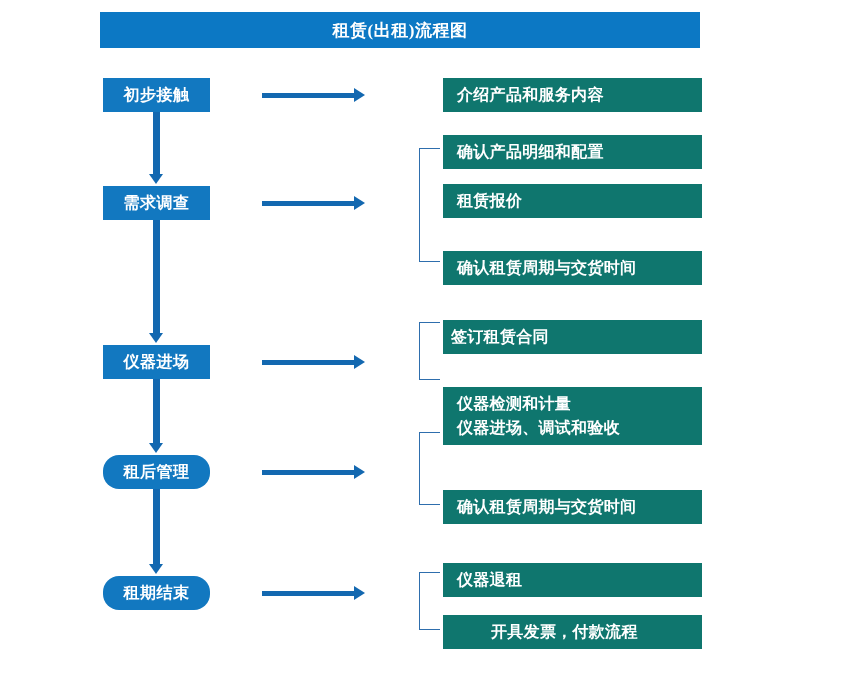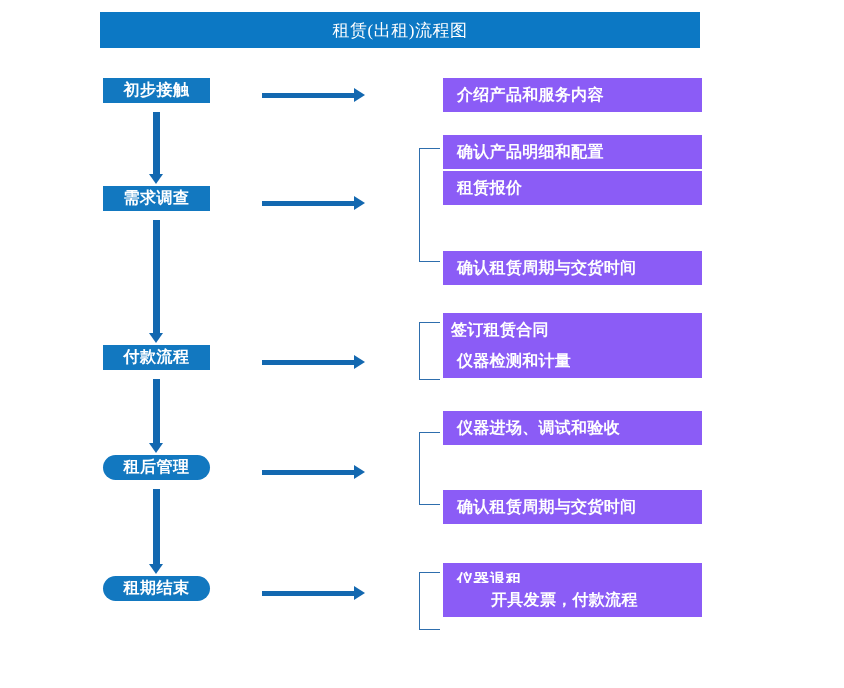--- a/index.html
+++ b/index.html
@@ -9,35 +9,35 @@
     font-family:"Liberation Serif","DejaVu Serif",serif;
     -webkit-font-smoothing:antialiased;
   }
   #canvas{position:absolute;left:0;top:0;width:844px;height:688px;}
 
   
   .title-bar{
     position:absolute;left:100px;top:12px;width:600px;height:36px;
     background:#0c78c4;color:#ffffff;
     display:flex;align-items:center;justify-content:center;
-    font-size:17px;font-weight:normal;letter-spacing:.5px;
+    font-size:17px;font-weight:bold;letter-spacing:.5px;
   }
 
   
   .stage-box{
-    position:absolute;left:103px;width:107px;height:25px;
+    position:absolute;left:103px;width:107px;height:34px;
     background:#1278c0;color:#ffffff;
     display:flex;align-items:center;justify-content:center;
     font-size:16px;font-weight:bold;letter-spacing:.5px;
   }
 
   
   .detail-box{
     position:absolute;left:443px;width:259px;height:34px;
-    background:#8b5cf6;color:#ffffff;
+    background:#0f766e;color:#ffffff;
     display:flex;align-items:center;
     padding-left:14px;box-sizing:border-box;
     font-size:16px;font-weight:bold;letter-spacing:.3px;
   }
 
   
   .v-arrow{position:absolute;left:153px;width:7px;}
   .v-arrow .shaft{
     position:absolute;left:0;top:0;width:7px;height:calc(100% - 9px);
     background:#1368b0;
@@ -118,30 +118,30 @@
     </div>
   <div id="layer-brackets">
       <div class="bracket" style="top: 148px; height: 114px;"></div>
       <div class="bracket" style="top: 322px; height: 58px;"></div>
       <div class="bracket" style="top: 432px; height: 73px;"></div>
       <div class="bracket" style="top: 572px; height: 58px;"></div>
     </div>
   <div id="layer-stages">
       <div class="stage-box" style="top: 78px;">初步接触</div>
       <div class="stage-box" style="top: 186px;">需求调查</div>
-      <div class="stage-box" style="top: 345px;">付款流程</div>
+      <div class="stage-box" style="top: 345px;">仪器进场</div>
       <div class="stage-box" style="top: 455px; border-radius: 16px;">租后管理</div>
       <div class="stage-box" style="top: 576px; border-radius: 16px;">租期结束</div>
     </div>
   <div id="layer-details">
       <div class="detail-box" style="top: 78px;">介绍产品和服务内容</div>
       <div class="detail-box" style="top: 135px;">确认产品明细和配置</div>
-      <div class="detail-box" style="top: 171px;">租赁报价</div>
+      <div class="detail-box" style="top: 184px;">租赁报价</div>
       <div class="detail-box" style="top: 251px;">确认租赁周期与交货时间</div>
-      <div class="detail-box" style="top: 313px; padding-left: 8px;">签订租赁合同</div>
-      <div class="detail-box" style="top: 344px; text-align: right;">仪器检测和计量</div>
+      <div class="detail-box" style="top: 320px; padding-left: 8px;">签订租赁合同</div>
+      <div class="detail-box" style="top: 387px; text-align: right;">仪器检测和计量</div>
       <div class="detail-box" style="top: 411px;">仪器进场、调试和验收</div>
       <div class="detail-box" style="top: 490px;">确认租赁周期与交货时间</div>
       <div class="detail-box" style="top: 563px;">仪器退租</div>
-      <div class="detail-box" style="top: 583px; padding-left: 48px;">开具发票，付款流程</div>
+      <div class="detail-box" style="top: 615px; padding-left: 48px;">开具发票，付款流程</div>
     </div>
 
 </div>
 
 </body></html>

